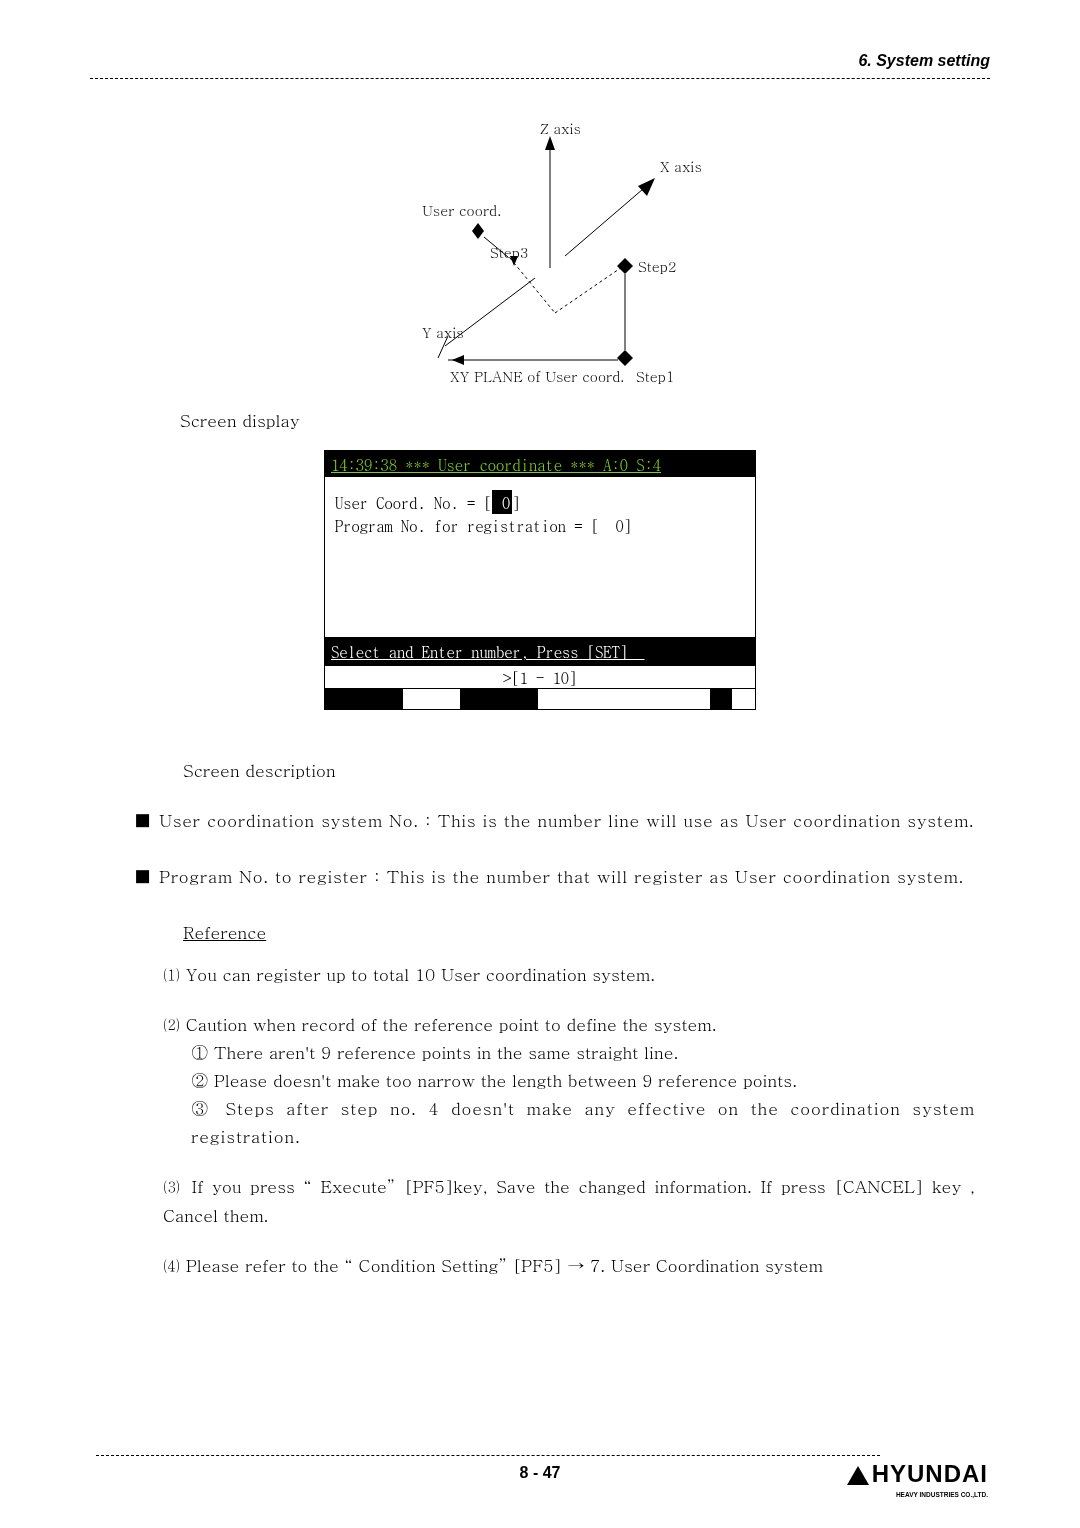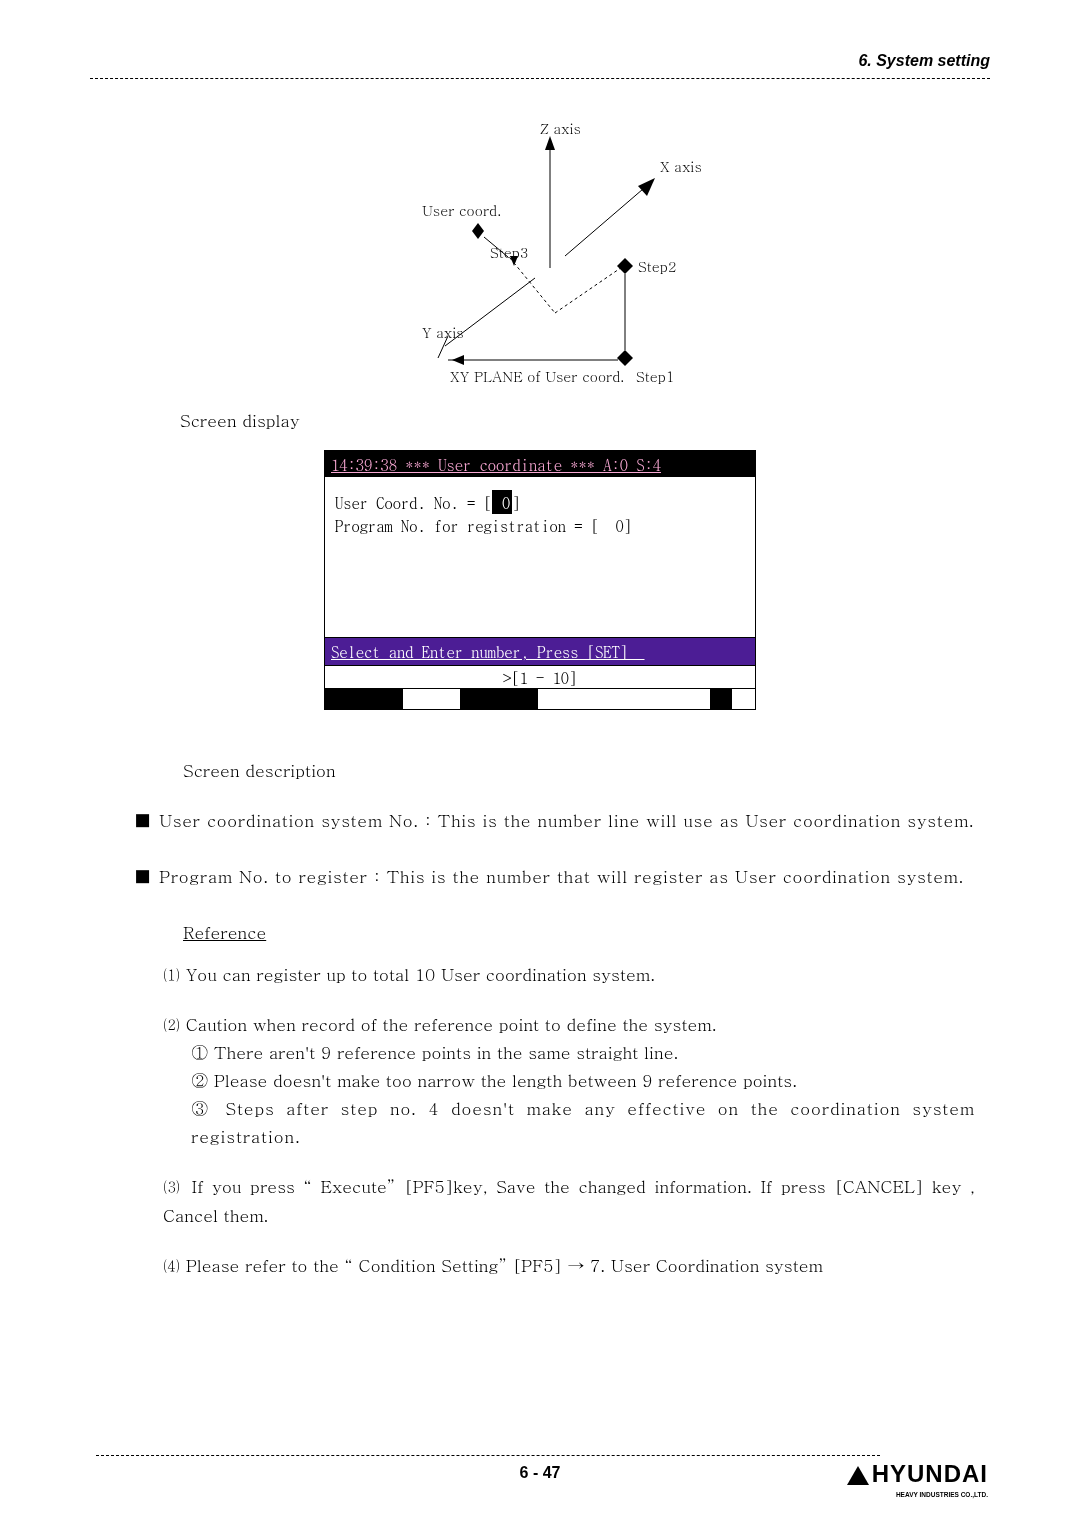--- a/index.html
+++ b/index.html
@@ -61,39 +61,39 @@
     left: 50%;
     transform: translateX(-50%);
     width: 430px;
     border: 1px solid #000;
     font-family: "BatangChe", "Courier New", monospace;
     font-size: 16.5px;
     line-height: 1.35;
   }
   .console-titlebar {
     background: #000;
-    color: #f9a8d4;
+    color: #84cc16;
     padding: 2px 6px;
     text-decoration: underline;
     white-space: pre;
   }
   .console-body {
     padding: 14px 10px 36px 10px;
     white-space: pre;
     min-height: 110px;
   }
   .hl {
     background: #000;
     color: #fff;
     padding: 0 2px;
   }
   .console-status {
     border-top: 1px solid #000;
     border-bottom: 1px solid #000;
-    background: #4c1d95;
+    background: #000000;
     color: #fff;
     padding: 2px 6px;
     text-decoration: underline;
     white-space: pre;
   }
   .console-input-row {
     padding: 0 4px;
     white-space: pre;
     text-align: center;
   }
@@ -273,20 +273,20 @@
       <div class="body">⑶ If you press “ Execute” [PF5]key, Save the changed information. If press [CANCEL] key , Cancel them.</div>
     </div>
 
     <div class="num-item">
       <span>⑷ Please refer to the “ Condition Setting” [PF5] →  7. User Coordination system</span>
     </div>
 
   </div>
 
   <div class="footer-rule"></div>
-  <div class="page-num">6 - 47</div>
+  <div class="page-num">8 - 47</div>
   <div class="logo">
     <span class="tri"></span>
     <span>HYUNDAI</span>
     <span class="sub">HEAVY INDUSTRIES CO.,LTD.</span>
   </div>
 
 </div>
 
 </body></html>

